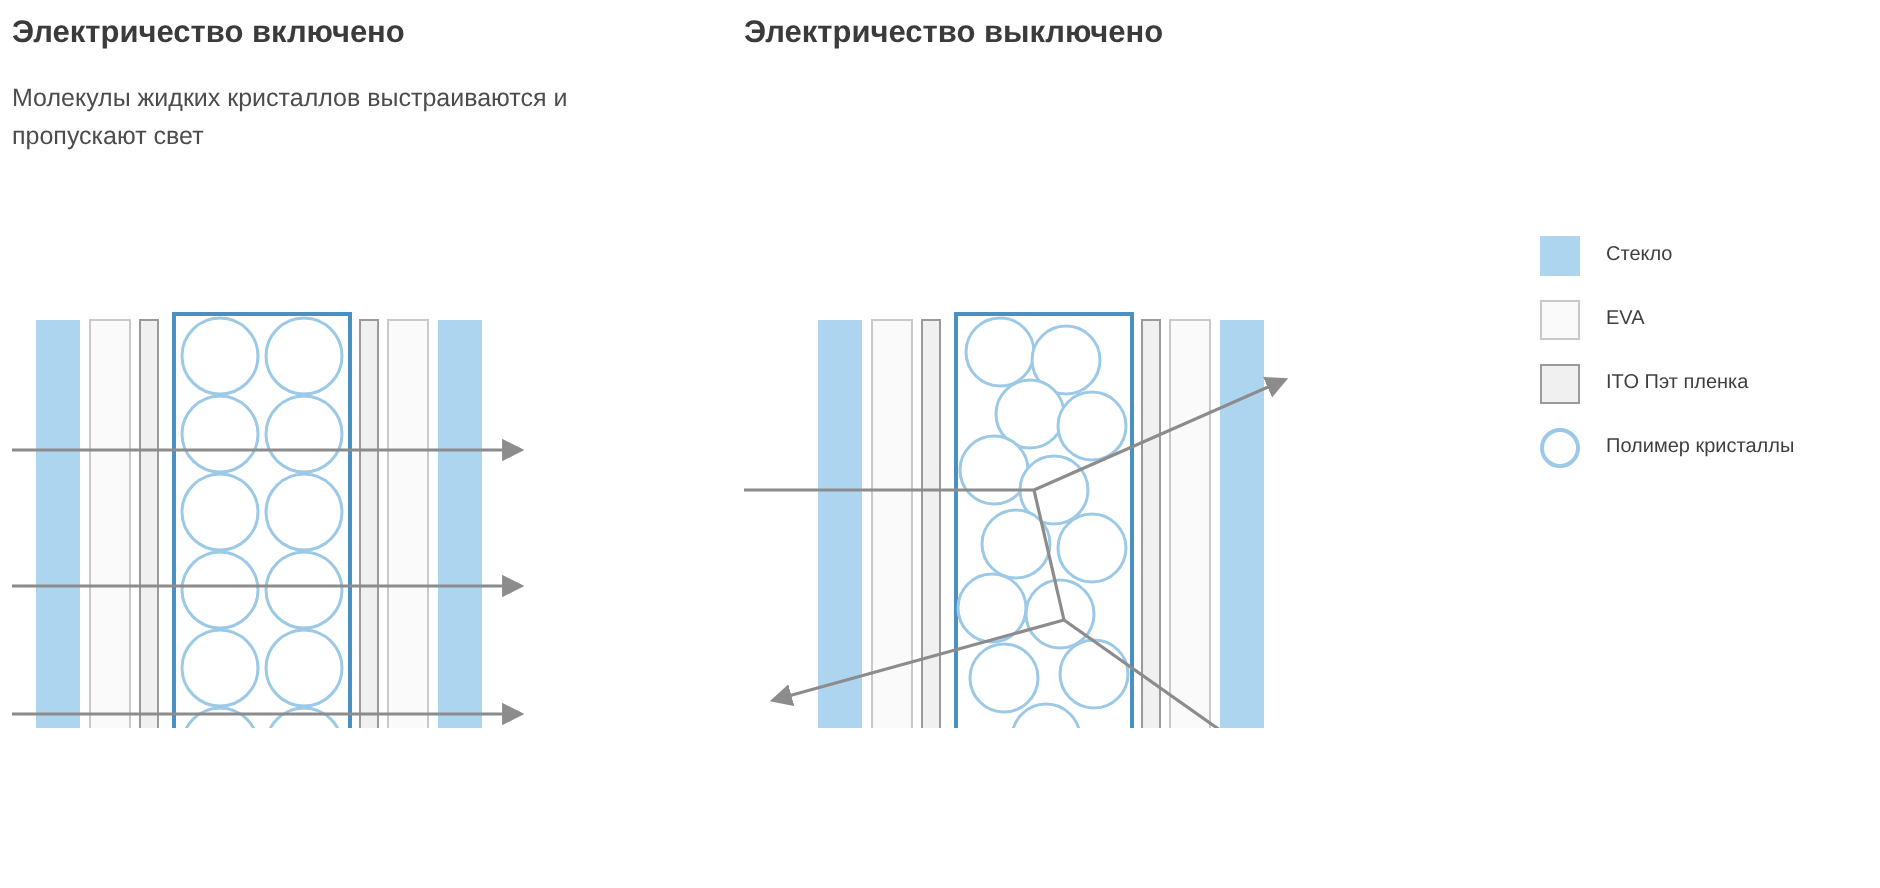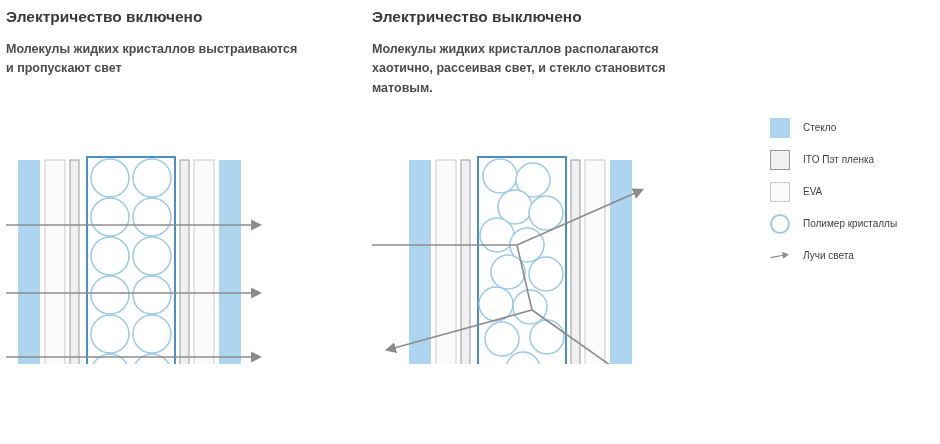--- a/index.html
+++ b/index.html
@@ -4,21 +4,21 @@
 <style>
   * { margin:0; padding:0; box-sizing:border-box; }
   html,body { background:#ffffff; }
   body { font-family:"Liberation Sans", sans-serif; }
   .page { position:relative; width:940px; height:364px; background:#ffffff; overflow:hidden; }
 
   .panel { position:absolute; top:8px; height:432px; }
   .panel-on  { left:6px;  width:340px; }
   .panel-off { left:372px; width:335px; }
   .panel-title { font-size:15.5px; font-weight:bold; color:#3b3b3b; margin-bottom:14px; }
-  .panel-desc  { font-size:12.5px; font-weight:bold; color:#4c4c4c; line-height:1.55; }
+  .panel-desc  { font-size:12.5px; font-weight:normal; color:#4c4c4c; line-height:1.55; }
   .panel-on  .panel-desc { width:300px; }
   .panel-off .panel-desc { width:315px; }
 
   .diagram-svg { position:absolute; left:0; top:142px; display:block; }
 
   .legend { position:absolute; left:770px; top:117px; width:170px; }
   .legend-item { display:flex; align-items:center; margin-bottom:11px; height:21px; }
   .swatch { width:20px; height:20px; margin-right:13px; flex:0 0 auto; }
   .sw-glass   { background:#aed5ef; }
   .sw-eva     { background:#fafafa; border:1px solid #c9c9c9; }
@@ -64,21 +64,20 @@
         <circle cx="104" cy="262" r="19" fill="#ffffff" stroke="#9cc9e6" stroke-width="1.5"></circle>
         <circle cx="146" cy="262" r="19" fill="#ffffff" stroke="#9cc9e6" stroke-width="1.5"></circle>
         <polyline points="0,75 254,75" fill="none" stroke="#8c8c8c" stroke-width="1.6" marker-end="url(#svg-on-arrowhead)"></polyline>
         <polyline points="0,143 254,143" fill="none" stroke="#8c8c8c" stroke-width="1.6" marker-end="url(#svg-on-arrowhead)"></polyline>
         <polyline points="0,207 254,207" fill="none" stroke="#8c8c8c" stroke-width="1.6" marker-end="url(#svg-on-arrowhead)"></polyline>
       </svg>
   </section>
 
   <section class="panel panel-off">
     <h2 class="panel-title">Электричество выключено</h2>
-    <p class="panel-desc">Молекулы жидких кристаллов располагаются хаотично, рассеивая свет, и стекло становится матовым.</p>
     <svg id="svg-off" class="diagram-svg" width="310" height="296" viewBox="0 0 310 296">
         <defs>
           <marker id="svg-off-arrowhead" viewBox="0 0 10 10" refX="8" refY="5" markerWidth="7" markerHeight="7" orient="auto">
             <path d="M0,0 L10,5 L0,10 Z" fill="#8c8c8c"></path>
           </marker>
         </defs>
         <rect x="37" y="10" width="22" height="277" fill="#aed5ef" stroke="none" stroke-width="0"></rect>
         <rect x="64" y="10" width="20" height="277" fill="#fafafa" stroke="#c9c9c9" stroke-width="1"></rect>
         <rect x="89" y="10" width="9" height="277" fill="#f0f0f0" stroke="#9a9a9a" stroke-width="1"></rect>
         <rect x="106" y="7" width="88" height="283" fill="#ffffff" stroke="#4a90c2" stroke-width="2"></rect>
@@ -110,39 +109,30 @@
   </section>
 
   <aside class="legend">
 
     <div class="legend-item">
       <span class="swatch sw-glass"></span>
       <span class="legend-label">Стекло</span>
     </div>
 
     <div class="legend-item">
-      <span class="swatch sw-ito"></span>
-      <span class="legend-label">ITO Пэт пленка</span>
+      <span class="swatch sw-eva"></span>
+      <span class="legend-label">EVA</span>
     </div>
 
     <div class="legend-item">
-      <span class="swatch sw-eva"></span>
-      <span class="legend-label">EVA</span>
+      <span class="swatch sw-ito"></span>
+      <span class="legend-label">ITO Пэт пленка</span>
     </div>
 
 
     <div class="legend-item">
       <span class="swatch sw-crystal"></span>
       <span class="legend-label">Полимер кристаллы</span>
     </div>
 
-    <div class="legend-item">
-      <span class="swatch sw-ray">
-        <svg width="26" height="14" viewBox="0 0 26 14">
-          <line x1="1" y1="9" x2="17" y2="6" stroke="#8c8c8c" stroke-width="1.6"></line>
-          <polygon points="16,1.5 24.5,5 17,10.5" fill="#8c8c8c"></polygon>
-        </svg>
-      </span>
-      <span class="legend-label">Лучи света</span>
-    </div>
 
   </aside>
 </div>
 
 </body></html>

